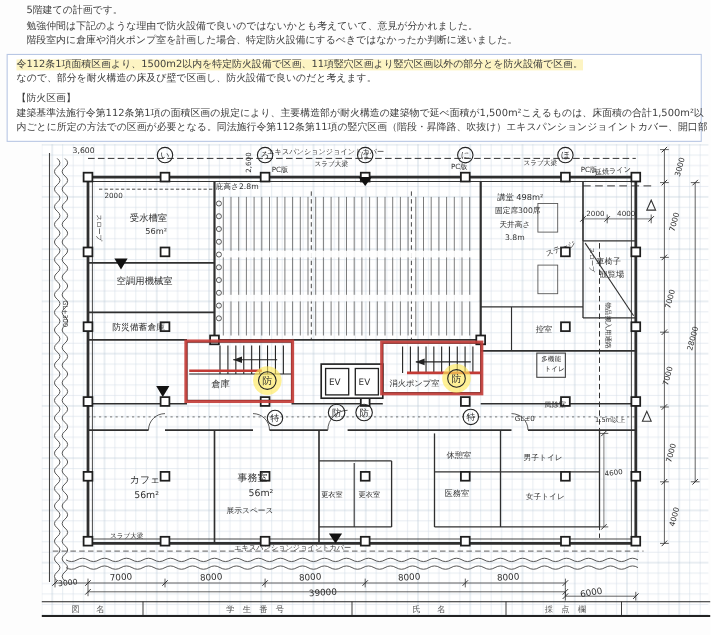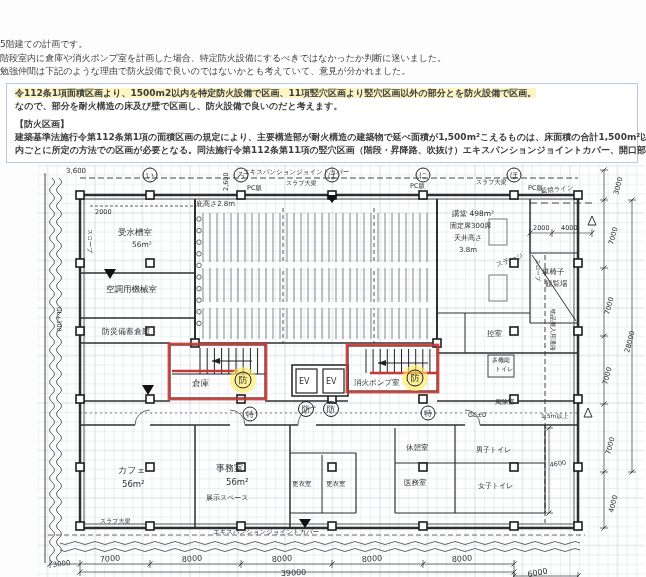--- a/index.html
+++ b/index.html
@@ -1,40 +1,40 @@
 <!DOCTYPE html>
 <html><head>
 <meta charset="utf-8">
 <style>
   html,body{margin:0;padding:0;}
   body{
     width:646px;height:577px;background:#fdfdfd;overflow:hidden;
     font-family:"DejaVu Sans",sans-serif;color:#3c3c3c;
   }
-  .intro{padding:4px 0 0 0;font-size:9px;line-height:13.5px;margin-top:34px;}
+  .intro{padding:4px 0 0 24px;font-size:9px;line-height:13.5px;}
   .intro div{white-space:nowrap;}
   .note-box{
     margin:4px 8px 0 6px;border:1px solid #b8c7e4;background:#fff;
-    padding:3px 8px 5px 8px;font-size:9px;line-height:13px;font-weight:bold;
+    padding:3px 8px 5px 8px;font-size:9px;line-height:13px;
   }
   .note-box div{white-space:nowrap;}
   .hl-soft{background:#fdf4c3;}
   .hl-strong{background:#ffe95e;}
   .gap{height:5px;}
   .plan-wrap{position:relative;margin-top:2px;}
   svg text{font-family:"DejaVu Sans",sans-serif;fill:#2f2f2f;}
   svg .footer-t{fill:#555;}
 </style>
 </head>
 <body>
 
 <div class="intro">
   <div>5階建ての計画です。</div>
+  <div>勉強仲間は下記のような理由で防火設備で良いのではないかとも考えていて、意見が分かれました。</div>
   <div>階段室内に倉庫や消火ポンプ室を計画した場合、特定防火設備にするべきではなかったか判断に迷いました。</div>
-  <div>勉強仲間は下記のような理由で防火設備で良いのではないかとも考えていて、意見が分かれました。</div>
 </div>
 
 <div class="note-box">
   <div><span class="hl-soft">令112条1項面積区画より、1500m2以内を特定防火設備で区画、11項竪穴区画より竪穴区画以外の部分とを防火設備で区画。</span></div>
   <div>なので、部分を耐火構造の床及び壁で区画し、防火設備で良いのだと考えます。</div>
   <div class="gap"></div>
   <div>【防火区画】</div>
   <div>建築基準法施行令第112条第1項の面積区画の規定により、主要構造部が耐火構造の建築物で延べ面積が1,500m²こえるものは、床面積の合計1,500m²以</div>
   <div>内ごとに所定の方法での区画が必要となる。同法施行令第112条第11項の竪穴区画（階段・昇降路、吹抜け）エキスパンションジョイントカバー、開口部</div>
 </div>

